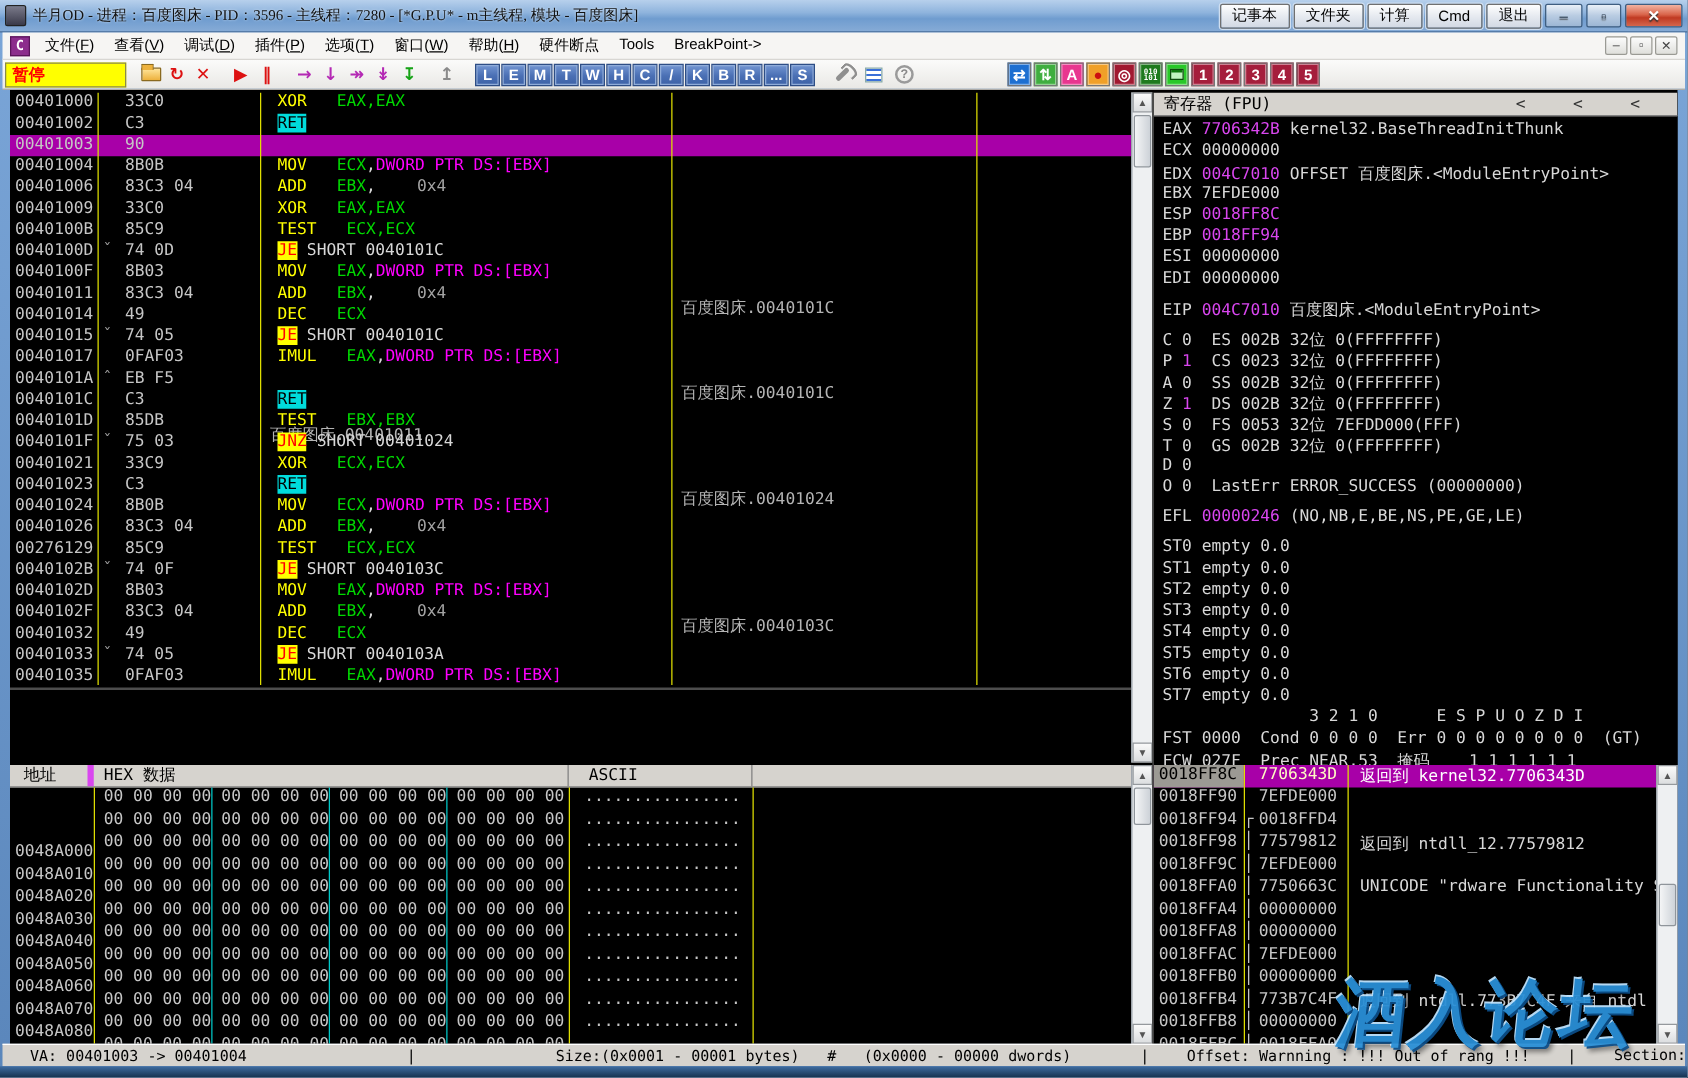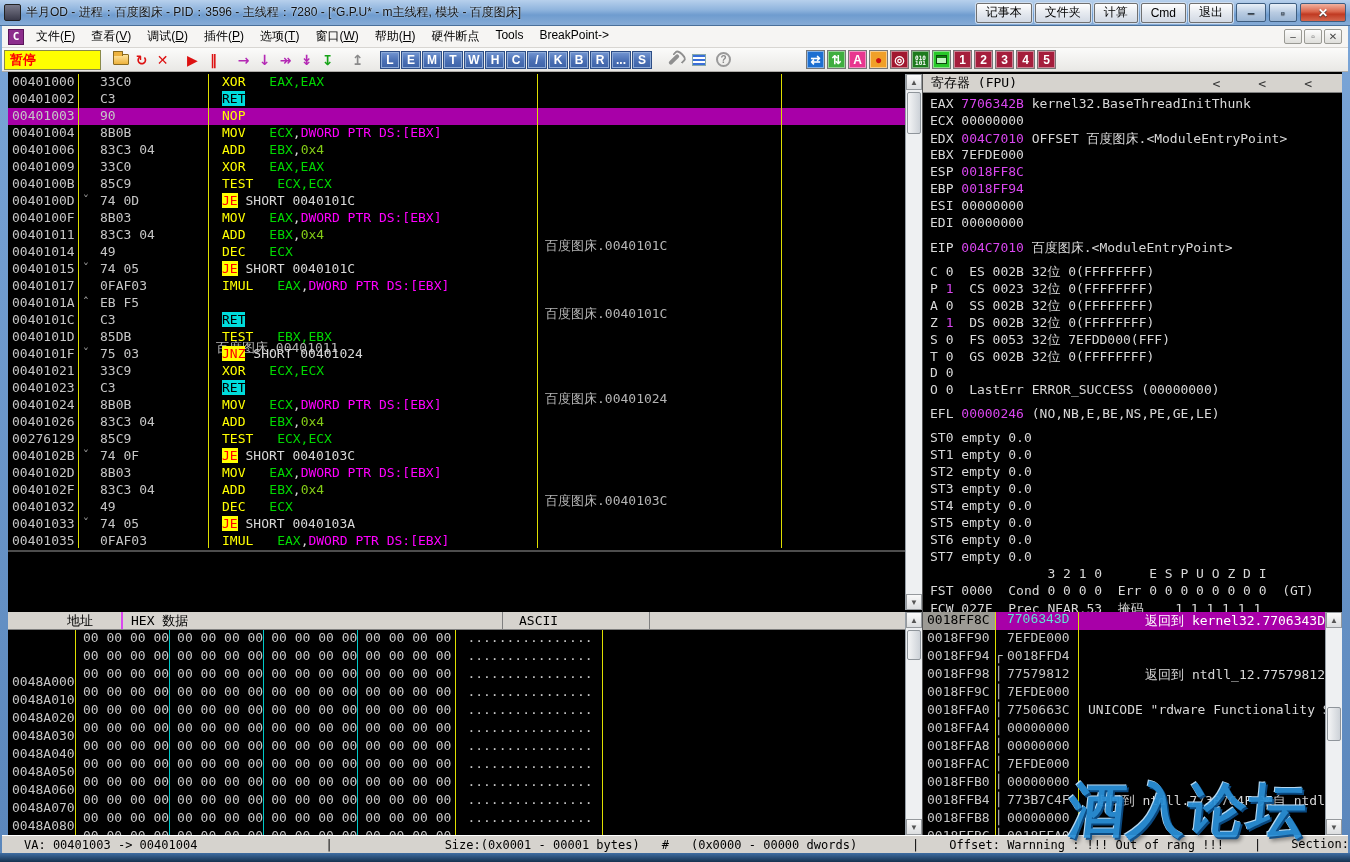--- a/index.html
+++ b/index.html
@@ -4,21 +4,21 @@
 <style>
   * { box-sizing: border-box; margin:0; padding:0; }
   html,body { width:1350px; height:862px; overflow:hidden; }
   body { position:relative; background:linear-gradient(#7ba6d8,#5a86bb); font-family:"Liberation Sans",sans-serif; }
 
   
   #titlebar{position:absolute;left:0;top:0;width:1350px;height:26px;
     background:linear-gradient(#b7d0ec,#8fb4dd 40%,#6f9ccf 60%,#86abd6);
     display:flex;align-items:center;padding:0 4px;gap:5px;border-bottom:1px solid #4a6f99;}
   #app-icon{width:17px;height:17px;background:linear-gradient(#7a7a8a,#3a3a4a);border:1px solid #222;border-radius:2px;flex:0 0 auto;}
-  #title-text{font-size:12px;color:#111;white-space:nowrap;overflow:hidden;flex:0 1 auto;text-shadow:0 0 2px #dce9f7;}
+  #title-text{font-size:12px;color:#111;white-space:nowrap;overflow:hidden;flex:0 1 auto;text-shadow:0 0 2px #dce9f7;font-family:Liberation Serif, serif;}
   #title-buttons{margin-left:auto;display:flex;gap:3px;align-items:center;}
   .tb-btn{height:20px;padding:0 9px;font-size:12px;color:#000;display:flex;align-items:center;
     background:linear-gradient(#fefefe,#e6eaf0 50%,#d2d9e4);border:1px solid #707070;border-radius:2px;box-shadow:0 0 0 1px #cfdef0;}
   .win-ctl{height:19px;display:flex;align-items:center;justify-content:center;font-size:12px;color:#fff;
     border:1px solid #3f5e80;border-radius:2px;text-shadow:0 1px 1px #333;}
   #min-btn{width:30px;background:linear-gradient(#e9f0f8,#b9cce2 50%,#9cb6d4);color:#1c3least;color:#234;}
   #max-btn{width:28px;background:linear-gradient(#e9f0f8,#b9cce2 50%,#9cb6d4);color:#234;}
   #close-btn{width:46px;background:linear-gradient(#f2b2a0,#d9654b 45%,#c03a22 60%,#d5674e);font-weight:bold;}
 
   
@@ -61,21 +61,21 @@
 
   #disasm-pane{position:absolute;left:8px;top:74px;width:897px;height:474px;background:#000;overflow:hidden;}
   .drow{display:flex;height:17px;line-height:17px;font:13px "DejaVu Sans Mono",monospace;white-space:pre;color:#c6c6c6;}
   .drow.sel{background:#a800a8;}
   .da{flex:0 0 70px;padding-left:4px;}
   .dj{flex:0 0 16px;text-align:center;color:#9a9a9a;}
   .dh{flex:0 0 114px;padding-left:6px;}
   .di{flex:0 0 329px;padding-left:14px;}
   .dc{flex:1 1 auto;padding-left:8px;color:#b4b4b4;margin-top:44px;}
   .c-mn{color:#ffff00;} .c-reg{color:#00d800;margin-left:16px;} .c-mem{color:#ff00ff;}
-  .c-imm{color:#84cc16;} .c-wh{color:#d8d8d8;}
+  .c-imm{color:#a3a3a3;margin-left:33px;} .c-wh{color:#d8d8d8;}
   .c-cr{background:#00dcdc;color:#000;} .c-cj{background:#ffff00;color:#ff0000;}
   .vline{position:absolute;top:0;bottom:0;width:1px;background:#dede00;}
   .vline.cyan{background:#00c8c8;}
 
   #info-pane{position:absolute;left:8px;top:550px;width:897px;height:60px;background:#000;border-top:2px solid #4d4d4d;}
 
   
   .sbar{position:absolute;background:#eef0f2;border-left:1px solid #98a0a8;}
   .sb-btn{position:absolute;left:0;width:16px;height:16px;background:linear-gradient(#fafafa,#dcdee0);
     border:1px solid #95999d;color:#555;font-size:8px;display:flex;align-items:center;justify-content:center;}
@@ -89,39 +89,39 @@
   #regs-title{flex:0 0 auto;}
   #regs-spacer{flex:1 1 auto;}
   #regs-body{padding-top:3px;}
   .rline{height:17px;line-height:17px;font:13px "DejaVu Sans Mono",monospace;white-space:pre;color:#d8d8d8;padding-left:7px;overflow:hidden;}
   .rgap{height:7px;}
   .redv{color:#d946ef;margin-top:36px;}
 
   
   #dump-pane{position:absolute;left:8px;top:612px;width:897px;height:223px;background:#000;overflow:hidden;}
   #dump-header{height:18px;background:#d6d3ce;color:#000;font:13px "DejaVu Sans Mono",monospace;display:flex;line-height:18px;border-bottom:1px solid #808080;}
-  .dump-h-addr{flex:0 0 67px;padding-left:11px;border-right:2px solid #d946ef;margin-left:48px;}
+  .dump-h-addr{flex:0 0 67px;padding-left:11px;border-right:5px solid #d946ef;}
   .dump-h-hex{flex:0 0 380px;padding-left:8px;border-right:1px solid #808080;}
   .dump-h-ascii{flex:0 0 147px;padding-left:16px;border-right:1px solid #808080;}
   .dump-h-rest{flex:1 1 auto;}
   .durow{display:flex;height:18px;line-height:18px;font:13px "DejaVu Sans Mono",monospace;white-space:pre;color:#c6c6c6;}
   .du-addr{flex:0 0 67px;padding-left:4px;margin-top:44px;}
   .du-g{flex:0 0 94px;padding-left:8px;}
   .du-ascii{flex:0 0 147px;padding-left:16px;color:#c6c6c6;}
 
   
   #stack-pane{position:absolute;left:922px;top:612px;width:403px;height:223px;background:#000;overflow:hidden;border-left:1px solid #555;}
   .strow{display:flex;height:18px;line-height:18px;font:13px "DejaVu Sans Mono",monospace;white-space:pre;color:#c6c6c6;}
   .strow.sel{background:#a800a8;color:#fff;}
   .st-addr{flex:0 0 72px;padding-left:4px;}
   .strow.sel .st-addr{background:#9c9a94;color:#000;}
   .st-br{flex:0 0 12px;}
   .st-val{flex:0 0 71px;}
-  .strow.sel .st-val{color:#5eead4;font-family:Liberation Mono, monospace;}
-  .st-cmt{flex:1 1 auto;padding-left:10px;color:#d8d8d8;overflow:hidden;text-align:right;}
+  .strow.sel .st-val{color:#fef9c3;}
+  .st-cmt{flex:1 1 auto;padding-left:10px;color:#d8d8d8;overflow:hidden;}
   .strow.sel .st-cmt{color:#fff;}
 
   
   #statusbar{position:absolute;left:2px;top:835px;width:1346px;height:18px;background:#d6d3ce;
     border-top:1px solid #fff;display:flex;align-items:center;font:12px "DejaVu Sans Mono",monospace;color:#000;white-space:pre;}
   #bottom-strip{position:absolute;left:0;top:853px;width:1350px;height:9px;background:linear-gradient(#3f6da2,#16324f);}
 
   
   #watermark{position:absolute;left:1068px;top:772px;font:bold 58px "DejaVu Sans",sans-serif;
     color:#2a8fd6;letter-spacing:2px;transform:skewX(-6deg);opacity:.95;z-index:50;white-space:nowrap;
@@ -239,21 +239,21 @@
       <div class="cicon" style="background: rgb(165, 30, 60);">5</div>
     </div>
 </div>
 
 <div id="client-black"></div>
 
 <div id="disasm-pane">
   <div id="disasm-rows">
       <div class="drow"><span class="da">00401000</span><span class="dj"></span><span class="dh">33C0</span><span class="di"><span class="c-mn">XOR </span><span class="c-reg">EAX,EAX</span></span><span class="dc"></span></div>
       <div class="drow"><span class="da">00401002</span><span class="dj"></span><span class="dh">C3</span><span class="di"><span class="c-cr">RET</span></span><span class="dc"></span></div>
-      <div class="drow sel"><span class="da">00401003</span><span class="dj"></span><span class="dh">90</span><span class="di"><span class="c-mn">NOP</span></span><span class="dc"></span></div>
+      <div class="drow sel"><span class="da">00401003</span><span class="dj"></span><span class="dh">90</span><span class="dc"></span></div>
       <div class="drow"><span class="da">00401004</span><span class="dj"></span><span class="dh">8B0B</span><span class="di"><span class="c-mn">MOV </span><span class="c-reg">ECX</span><span class="c-wh">,</span><span class="c-mem">DWORD PTR DS:[EBX]</span></span><span class="dc"></span></div>
       <div class="drow"><span class="da">00401006</span><span class="dj"></span><span class="dh">83C3 04</span><span class="di"><span class="c-mn">ADD </span><span class="c-reg">EBX</span><span class="c-wh">,</span><span class="c-imm">0x4</span></span><span class="dc"></span></div>
       <div class="drow"><span class="da">00401009</span><span class="dj"></span><span class="dh">33C0</span><span class="di"><span class="c-mn">XOR </span><span class="c-reg">EAX,EAX</span></span><span class="dc"></span></div>
       <div class="drow"><span class="da">0040100B</span><span class="dj"></span><span class="dh">85C9</span><span class="di"><span class="c-mn">TEST </span><span class="c-reg">ECX,ECX</span></span><span class="dc"></span></div>
       <div class="drow"><span class="da">0040100D</span><span class="dj">ˇ</span><span class="dh">74 0D</span><span class="di"><span class="c-cj">JE</span><span class="c-wh"> SHORT 0040101C</span></span><span class="dc">百度图床.0040101C</span></div>
       <div class="drow"><span class="da">0040100F</span><span class="dj"></span><span class="dh">8B03</span><span class="di"><span class="c-mn">MOV </span><span class="c-reg">EAX</span><span class="c-wh">,</span><span class="c-mem">DWORD PTR DS:[EBX]</span></span><span class="dc"></span></div>
       <div class="drow"><span class="da">00401011</span><span class="dj"></span><span class="dh">83C3 04</span><span class="di"><span class="c-mn">ADD </span><span class="c-reg">EBX</span><span class="c-wh">,</span><span class="c-imm">0x4</span></span><span class="dc"></span></div>
       <div class="drow"><span class="da">00401014</span><span class="dj"></span><span class="dh">49</span><span class="di"><span class="c-mn">DEC </span><span class="c-reg">ECX</span></span><span class="dc"></span></div>
       <div class="drow"><span class="da">00401015</span><span class="dj">ˇ</span><span class="dh">74 05</span><span class="di"><span class="c-cj">JE</span><span class="c-wh"> SHORT 0040101C</span></span><span class="dc">百度图床.0040101C</span></div>
       <div class="drow"><span class="da">00401017</span><span class="dj"></span><span class="dh">0FAF03</span><span class="di"><span class="c-mn">IMUL </span><span class="c-reg">EAX</span><span class="c-wh">,</span><span class="c-mem">DWORD PTR DS:[EBX]</span></span><span class="dc"></span></div>

